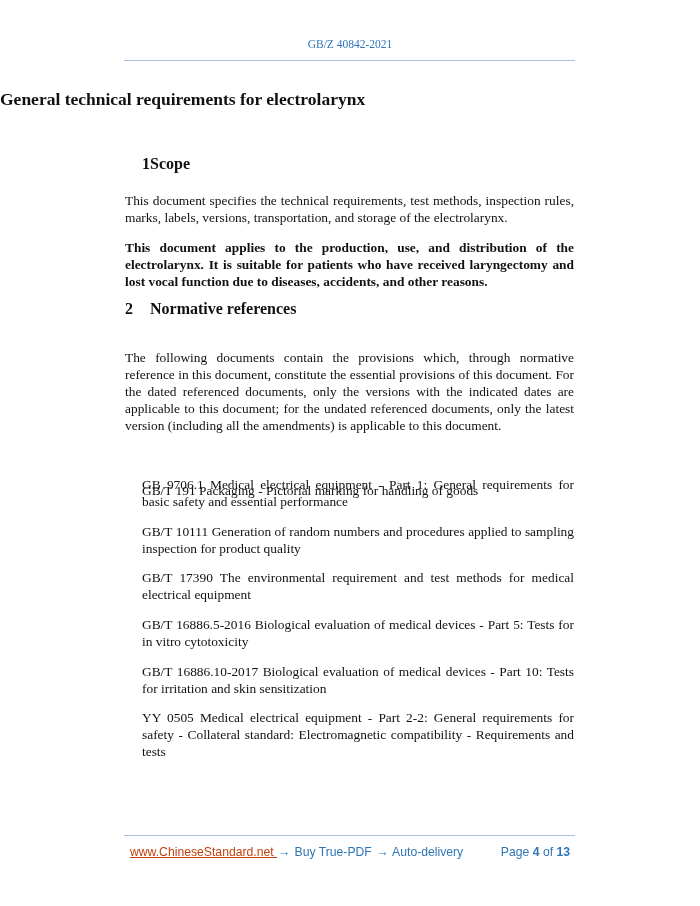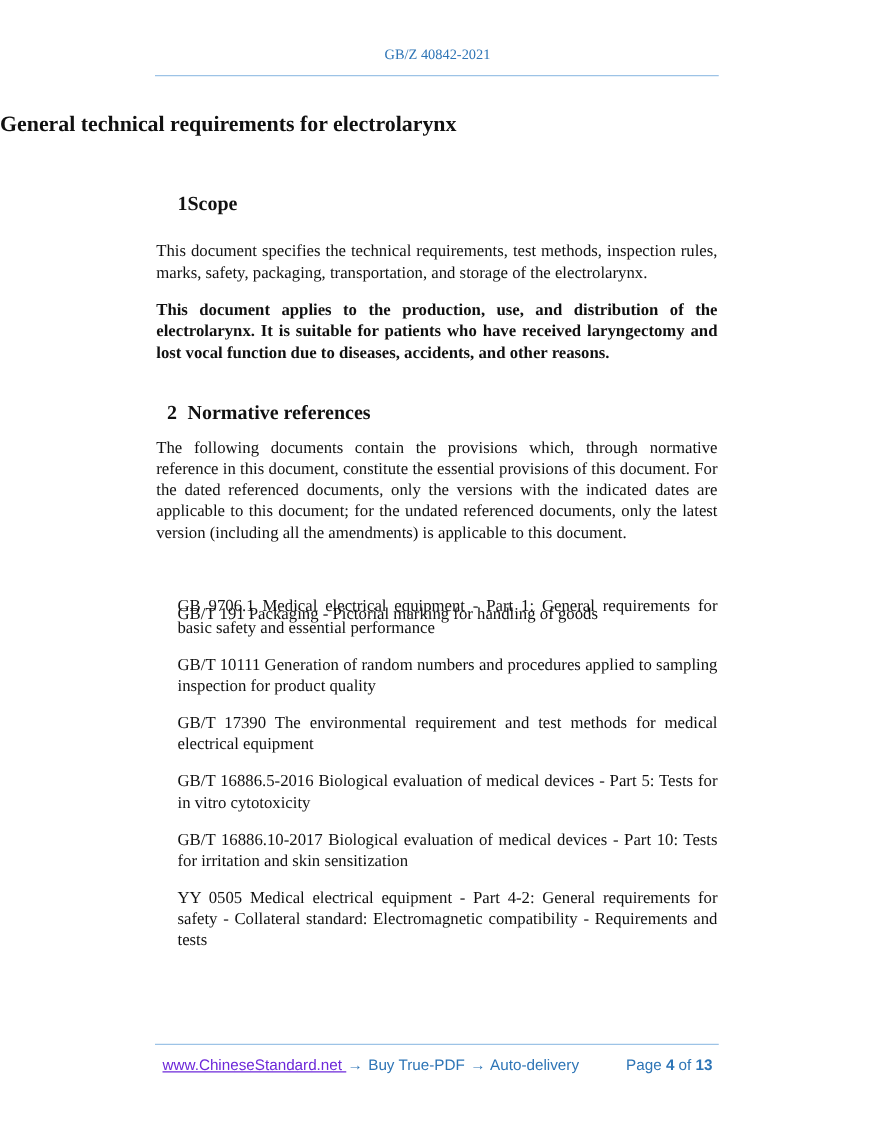--- a/index.html
+++ b/index.html
@@ -78,21 +78,21 @@
     .footer {
       position: absolute;
       top: 845px;
       left: 130px;
       width: 445px;
       font-family: "Liberation Sans", sans-serif;
       font-size: 12.2px;
       color: #2e75b6;
     }
     .footer a {
-      color: #6d28d9;
+      color: #c2410c;
       text-decoration: underline;
     }
     .footer .arrow {
       margin: 0 1px;
     }
     .footer .page-info {
       position: absolute;
       right: 5px;
       top: 0;
     }
@@ -106,36 +106,36 @@
 <div>
   <div class="header-code">GB/Z 40842-2021</div>
   <div class="header-rule"></div>
 </div>
 
 <div class="doc-title">General technical requirements for electrolarynx</div>
 
 <div class="section-heading" style="top:155px;text-align:right;">
   <span class="num">1</span><span>Scope</span>
 </div>
-<div class="para" style="top:192px;">This document specifies the technical requirements, test methods, inspection rules, marks, safety, packaging, transportation, and storage of the electrolarynx.</div>
+<div class="para" style="top:192px;">This document specifies the technical requirements, test methods, inspection rules, marks, labels, versions, transportation, and storage of the electrolarynx.</div>
 <div class="para" style="top:239px;font-weight:bold;">This document applies to the production, use, and distribution of the electrolarynx. It is suitable for patients who have received laryngectomy and lost vocal function due to diseases, accidents, and other reasons.</div>
 
-<div class="section-heading" style="top:322px;text-align:center;">
+<div class="section-heading" style="top:300px;">
   <span class="num">2</span><span>Normative references</span>
 </div>
 <div class="para" style="top:349px;">The following documents contain the provisions which, through normative reference in this document, constitute the essential provisions of this document. For the dated referenced documents, only the versions with the indicated dates are applicable to this document; for the undated referenced documents, only the latest version (including all the amendments) is applicable to this document.</div>
 
 <div>
   <div class="ref" style="top:446px;margin-top:36px;">GB/T 191 Packaging - Pictorial marking for handling of goods</div>
   <div class="ref" style="top:476px;">GB 9706.1 Medical electrical equipment - Part 1: General requirements for basic safety and essential performance</div>
   <div class="ref" style="top:523px;">GB/T 10111 Generation of random numbers and procedures applied to sampling inspection for product quality</div>
   <div class="ref" style="top:569px;">GB/T 17390 The environmental requirement and test methods for medical electrical equipment</div>
   <div class="ref" style="top:616px;">GB/T 16886.5-2016 Biological evaluation of medical devices - Part 5: Tests for in vitro cytotoxicity</div>
   <div class="ref" style="top:663px;">GB/T 16886.10-2017 Biological evaluation of medical devices - Part 10: Tests for irritation and skin sensitization</div>
-  <div class="ref" style="top:709px;">YY 0505 Medical electrical equipment - Part 4-2: General requirements for safety - Collateral standard: Electromagnetic compatibility - Requirements and tests</div>
+  <div class="ref" style="top:709px;">YY 0505 Medical electrical equipment - Part 2-2: General requirements for safety - Collateral standard: Electromagnetic compatibility - Requirements and tests</div>
 </div>
 
 <div>
   <div class="footer-rule"></div>
   <div class="footer">
     <a>www.ChineseStandard.net </a><span class="arrow">→</span><span> Buy True-PDF </span><span class="arrow">→</span><span> Auto-delivery</span>
     <span class="page-info">
       <span>Page</span>
       <b>4</b>
       <span>of</span>

